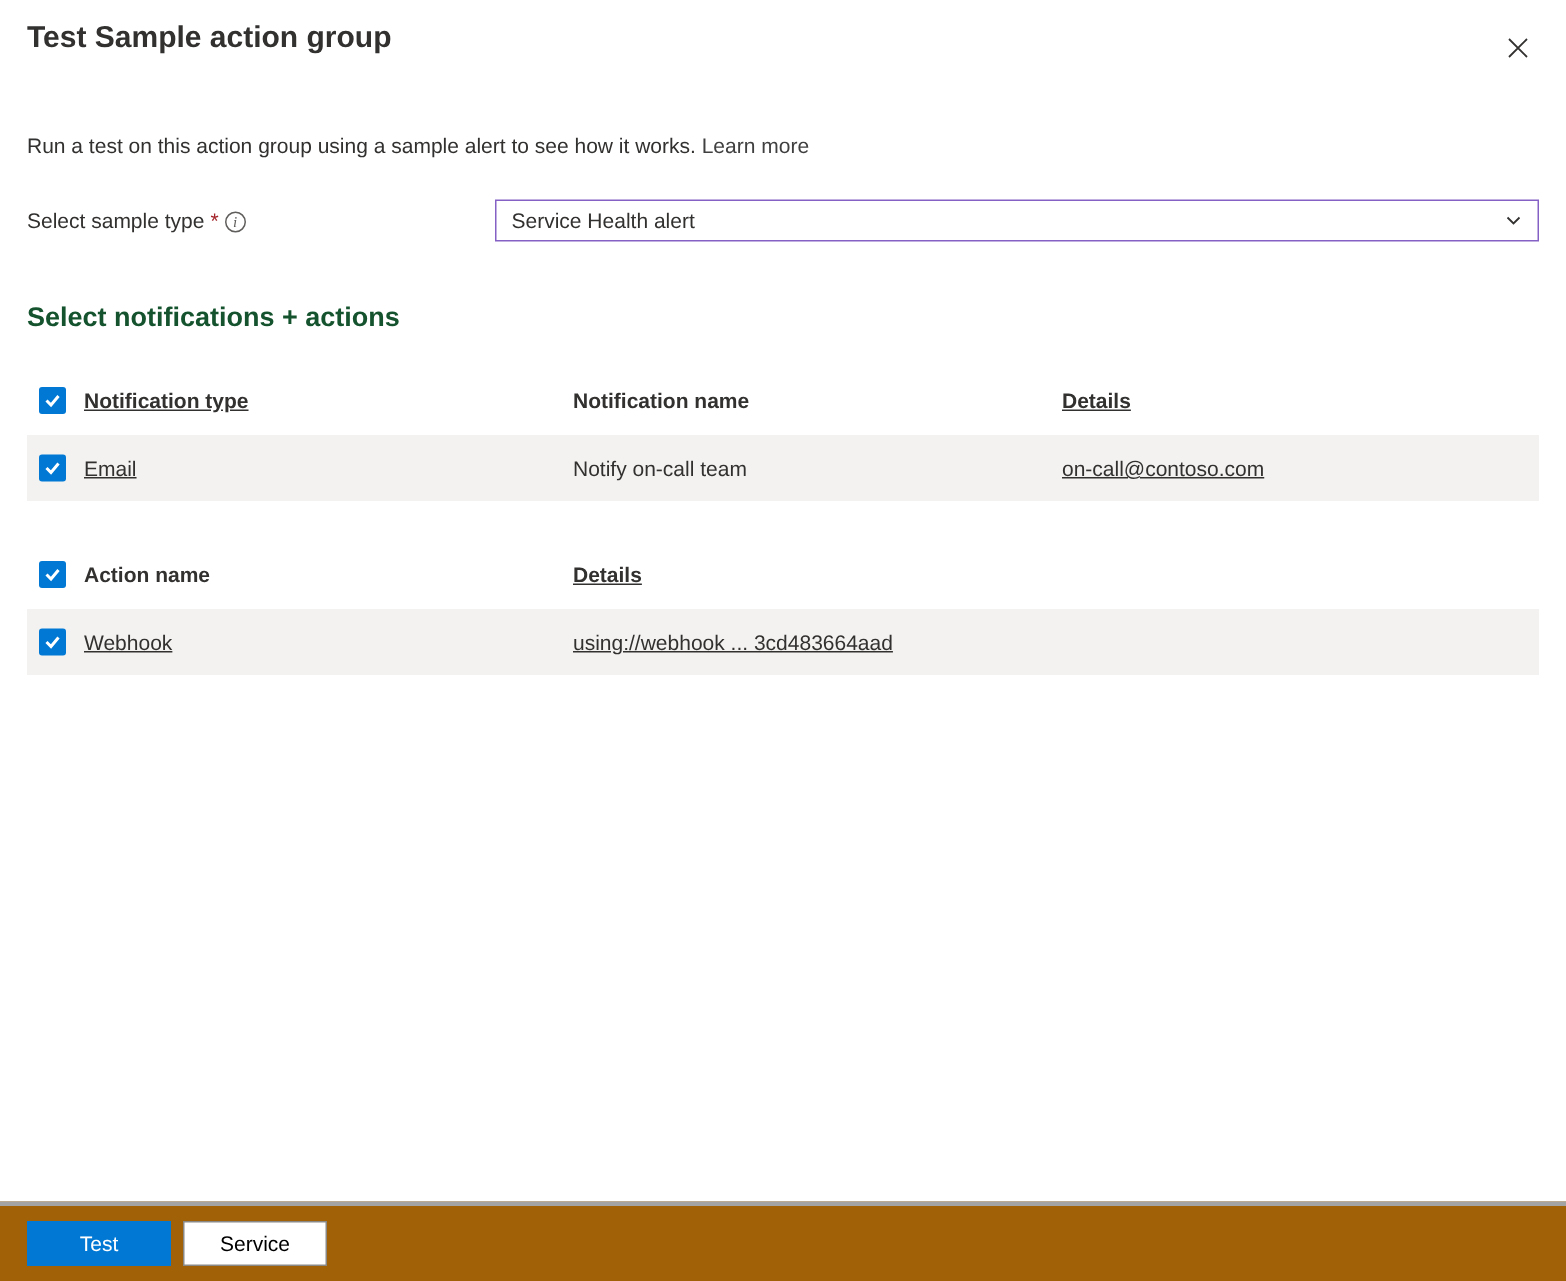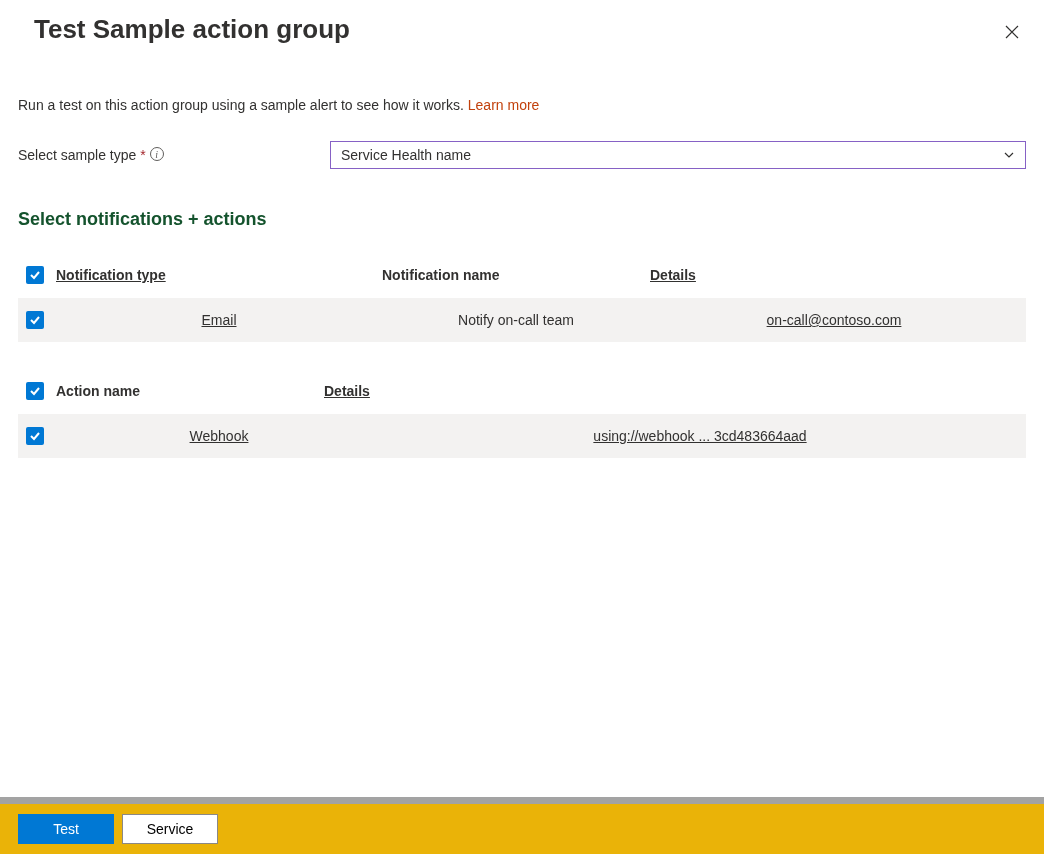--- a/index.html
+++ b/index.html
@@ -16,48 +16,48 @@
     height: 100%;
     display: flex;
     flex-direction: column;
   }
   .header-row {
     display: flex;
     justify-content: space-between;
     align-items: flex-start;
   }
   .page-title {
-    font-size: 26px;
+    font-size: 20px;
     font-weight: 600;
-    margin: 2px 0 28px 16px;
+    margin: 2px 0 28px 0;
     color: #323130;
   }
   .close-btn {
     width: 28px; height: 28px;
     display: flex; align-items: center; justify-content: center;
     cursor: pointer;
     margin-top: 6px;
   }
   .close-btn svg { width: 14px; height: 14px; }
   .desc {
     font-size: 14px;
     margin: 24px 0 28px 0;
     color: #323130;
   }
-  .desc a { color: #c2410c; text-decoration: none; cursor: pointer; }
+  .desc a { color: #404040; text-decoration: none; cursor: pointer; }
   .field-row {
     display: flex;
     align-items: center;
     margin-bottom: 40px;
   }
   .field-label {
     width: 312px;
     font-size: 14px;
     display: flex;
-    align-items: flex-start;
+    align-items: flex-end;
     gap: 4px;
   }
   .req { color: #a4262c; }
   .info-icon {
     width: 14px; height: 14px;
     border: 1px solid #605e5c;
     border-radius: 50%;
     display: inline-flex; align-items: center; justify-content: center;
     font-size: 10px; color: #605e5c;
     font-style: italic;
@@ -94,42 +94,41 @@
     padding: 0 8px;
   }
   .trow.header {
     font-weight: 600;
     font-size: 14px;
     border-bottom: 2px solid #fff;
   }
   .trow.data {
     background: #f3f2f1;
     font-size: 14px;
-    text-align: center;
   }
   .col-check { width: 30px; display:flex; align-items:center; }
   .col-type  { width: 326px; padding-left: 0px; text-decoration: underline;}
-  .col-name  { width: 268px; }
+  .col-name  { width: 326px; }
   .col-details { flex: 1; text-decoration: underline; }
   .checkbox {
     width: 18px; height: 18px;
     background: #0078d4;
     border-radius: 2px;
     display: flex; align-items: center; justify-content: center;
     cursor: pointer;
   }
   .checkbox svg { width: 12px; height: 12px; }
   .footer {
     position: absolute;
     left: 0; right: 0; bottom: 0;
-    border-top: 7px solid #a3a3a3;
+    border-top: 3px solid #a3a3a3;
     padding: 10px 18px;
     display: flex;
     gap: 8px;
-    background: #eab308;
+    background: #a16207;
   }
   .btn {
     height: 30px;
     min-width: 96px;
     font-size: 14px;
     border: 1px solid #8a8886;
     background: #fff;
     cursor: pointer;
     font-family: inherit;
   }
@@ -157,21 +156,21 @@
     <span>Run a test on this action group using a sample alert to see how it works. </span><a>Learn more</a>
   </p>
 
   <div class="field-row">
     <div class="field-label">
       <span>Select sample type</span>
       <span class="req">*</span>
       <span class="info-icon">i</span>
     </div>
     <div class="select-box active">
-      <span>Service Health name</span>
+      <span>Service Health alert</span>
       <svg class="chev" viewBox="0 0 12 12">
           <path d="M2 4 L6 8 L10 4" stroke="#323130" stroke-width="1.2" fill="none"></path>
         </svg>
     </div>
   </div>
 
   <h2 class="section-title">Select notifications + actions</h2>
 
   <div class="table">
     <div class="trow header">

